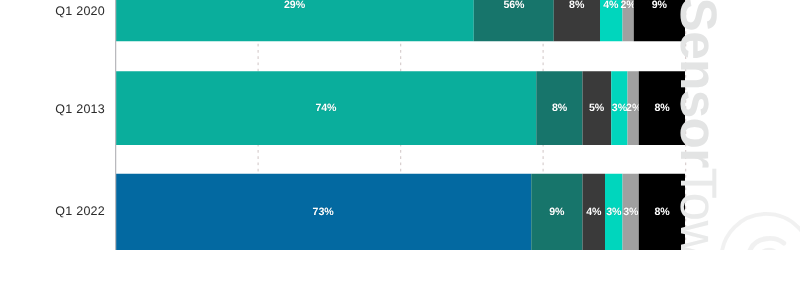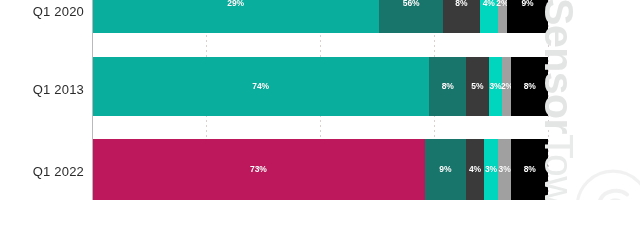--- a/index.html
+++ b/index.html
@@ -58,21 +58,21 @@
     left:92px;
     z-index:2;
     display:flex;
     flex-direction:row;
     align-items:stretch;
   }
   .row-label{
     position:absolute;
     left:0;width:84px;
     text-align:right;
-    font-size:13px;
+    font-size:10px;
     color:#2b2b2b;
     z-index:3;
     letter-spacing:.2px;
   }
   .seg{
     position:relative;
     display:flex;align-items:center;justify-content:center;
     overflow:visible;
   }
   .seg .seg-label{
@@ -136,21 +136,21 @@
           </div>
           <div class="seg" style="width: 9.12px; background: rgb(160, 160, 160);">
             <span class="seg-label">2%</span>
           </div>
           <div class="seg" style="width: 36.48px; background: rgb(0, 0, 0);">
             <span class="seg-label">8%</span>
           </div>
         </div>
         <div class="row-label" style="top: 164px; text-align: right;">Q1 2022</div>
         <div class="bar-row" style="top: 139px; height: 61px; width: 456px;">
-          <div class="seg" style="width: 332.88px; background: #be185d;">
+          <div class="seg" style="width: 332.88px; background: #0369a1;">
             <span class="seg-label">73%</span>
           </div>
           <div class="seg" style="width: 41.04px; background: rgb(23, 117, 107);">
             <span class="seg-label">9%</span>
           </div>
           <div class="seg" style="width: 18.24px; background: rgb(58, 58, 58);">
             <span class="seg-label">4%</span>
           </div>
           <div class="seg" style="width: 13.68px; background: rgb(0, 214, 189);">
             <span class="seg-label">3%</span>

